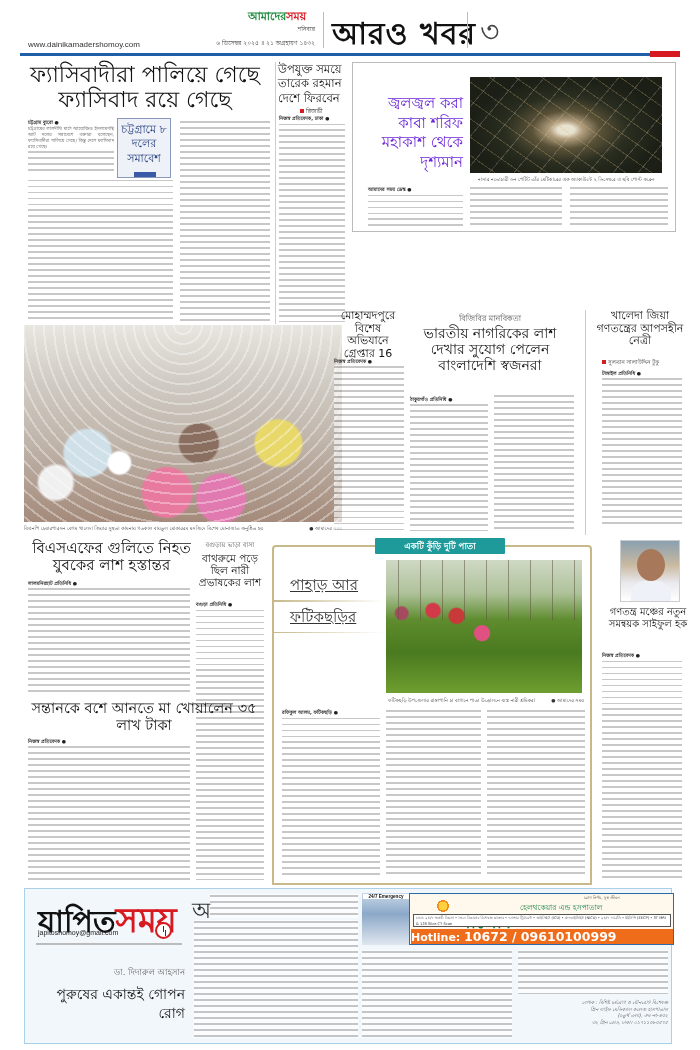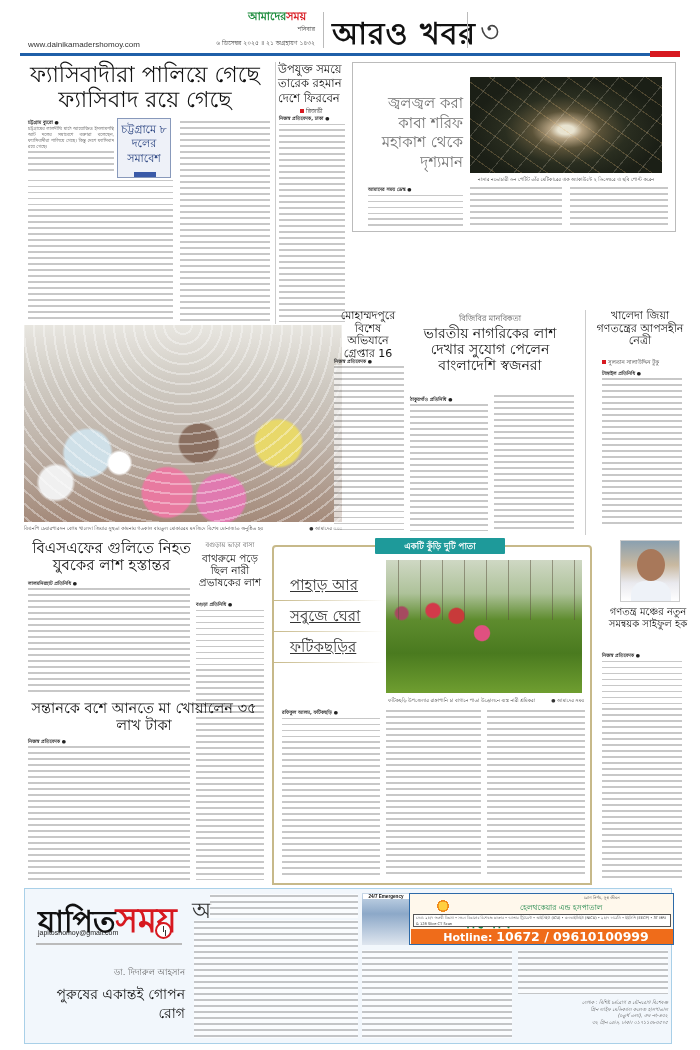--- a/index.html
+++ b/index.html
@@ -29,21 +29,21 @@
   .lead-hl { left: 20px; top: 62px; width: 250px; font-size: 22px; }
   .sidebox { left: 117px; top: 118px; width: 54px; height: 60px; border: 1px solid #8899bb; background: #eef1f8; }
   .sidebox-text { font: 11px/1.3 "DejaVu Sans", sans-serif; color: #1f3a7a; text-align: center; padding-top: 4px; }
   .sidebox-bar { position: absolute; bottom: 0; left: 16px; width: 22px; height: 5px; background: #3a5aa8; }
 
   .tarek-hl { left: 278px; top: 62px; width: 64px; font-size: 11.5px; text-align: left; line-height: 1.25; }
   .tarek-src { left: 300px; top: 106px; font: 6px "DejaVu Sans", sans-serif; color: #333; }
   .tarek-src::before { content: ""; display: inline-block; width: 4px; height: 4px; background: #d71920; margin-right: 2px; }
 
   .kaba-box { left: 352px; top: 62px; width: 324px; height: 170px; border: 1px solid #bbb; }
-  .kaba-hl { left: 360px; top: 94px; width: 103px; font-size: 15px; color: #737373; text-align: right; line-height: 1.3; }
+  .kaba-hl { left: 360px; top: 94px; width: 103px; font-size: 15px; color: #6d28d9; text-align: right; line-height: 1.3; }
   .kaba-photo { left: 470px; top: 77px; width: 192px; height: 96px; background: radial-gradient(ellipse at 50% 55%, #e8e3d0 0 6%, #b3a080 12%, #5a5238 25%, #2a2e20 45%, #1b1f16 70%); }
   .kaba-photo::after { content:""; position:absolute; inset:0; background: repeating-linear-gradient(35deg, transparent 0 14px, rgba(220,180,120,.25) 14px 15px), repeating-linear-gradient(-50deg, transparent 0 18px, rgba(230,220,200,.2) 18px 19px); }
 
   
   .mosque-photo { left: 24px; top: 325px; width: 318px; height: 197px; background: linear-gradient(180deg, #e8e6e0 0%, #cfcac2 30%, #bfb4aa 60%, #a48a7a 100%); overflow: hidden; }
   .mosque-photo::before { content:""; position:absolute; inset:0; background: radial-gradient(circle at 10% 80%, #f0f0f0 0 5%, transparent 6%), radial-gradient(circle at 30% 70%, #fff 0 4%, transparent 5%), radial-gradient(circle at 45% 85%, #e87aa0 0 10%, transparent 11%), radial-gradient(circle at 62% 88%, #e07ab0 0 9%, transparent 10%), radial-gradient(circle at 80% 60%, #e8d86a 0 8%, transparent 9%), radial-gradient(circle at 55% 60%, #8a6f60 0 9%, transparent 10%), radial-gradient(circle at 20% 65%, #cfe0e8 0 8%, transparent 9%); }
   .mosque-photo::after { content:""; position:absolute; inset:0; background: repeating-radial-gradient(circle at 50% 0%, transparent 0 8px, rgba(255,255,255,.35) 8px 10px); }
 
   .mosque-cap { left: 24px; top: 525px; width: 318px; }
 
@@ -91,21 +91,21 @@
   .dropcap { left: 192px; top: 893px; font: 22px "DejaVu Serif", serif; color: #333; }
 
   .ad { left: 362px; top: 893px; width: 312px; height: 52px; border: 1px solid #2d6aa8; background: #fff8ec; }
   .ad-photo { left: 362px; top: 893px; width: 48px; height: 52px; background: linear-gradient(180deg,#c8d8e8 0%,#8ca8c8 40%,#dfe6ef 100%); border-right:1px solid #2d6aa8; }
   .ad-emerg { left: 363px; top: 894px; width: 46px; font: bold 4.6px "Liberation Sans", sans-serif; color: #111; text-align: center; background:#fff; }
   .ad-sun { left: 436px; top: 899px; width: 14px; height: 14px; border-radius:50%; background: radial-gradient(circle, #ffd040 0 45%, #f08a1a 46% 60%, transparent 61%); }
   .ad-name { left: 455px; top: 894px; font: bold 18px "DejaVu Sans", sans-serif; color: #0f7f3f; margin-top: 14px; }
   .ad-sub { left: 520px; top: 902px; font: 7.5px "DejaVu Sans", sans-serif; color: #0f7f3f; }
   .ad-tag { left: 584px; top: 895px; font: 4px "DejaVu Sans", sans-serif; color: #333; }
   .ad-services { left: 413px; top: 914px; width: 258px; height: 13px; border: 1px solid #555; font: 3.6px/6px "DejaVu Sans", sans-serif; color: #333; padding: 0 2px; overflow:hidden; background:#fff; }
-  .ad-hotline { left: 411px; top: 929px; width: 262px; height: 15px; background: #ef6c1a; color: #fff; font: bold 11px/15px "DejaVu Sans", sans-serif; text-align: center; padding-left: 8px; }
+  .ad-hotline { left: 411px; top: 929px; width: 262px; height: 15px; background: #ef6c1a; color: #fff; font: bold 11px/15px "DejaVu Sans", sans-serif; text-align: left; }
   .ad-hotline b { font-size: 12.5px; }
   .sig { font: italic 4.8px/6.5px "DejaVu Sans", sans-serif; color: #555; text-align: right; }
 </style>
 </head>
 <body>
 
 <div class="abs site-url">www.dainikamadershomoy.com</div>
 <div class="abs brand"><span style="color:#1a8a3a">আমাদের</span><span>সময়</span></div>
 <div class="abs day">শনিবার</div>
 <div class="abs date">৬ ডিসেম্বর ২০২৫ ॥ ২১ অগ্রহায়ণ ১৪৩২</div>
@@ -178,21 +178,20 @@
 
 <div class="abs hl son-hl">সন্তানকে বশে আনতে মা খোয়ালেন ৩৫ লাখ টাকা</div>
 <div class="abs byline" style="left:28px;top:738px;">নিজস্ব প্রতিবেদক ●</div>
 <div class="abs filler" style="left:28px;top:745px;width:162px;height:135px;"></div>
 
 <div class="abs tea-box"></div>
 <div class="abs tea-tab">একটি কুঁড়ি দুটি পাতা</div>
 <div class="abs" style="left:274px;top:570px;width:110px;">
   <div class="tea-hl" style="height:30px;line-height:30px;">পাহাড় আর</div>
   <div class="tea-line"></div>
-  <div class="tea-hl" style="height:30px;line-height:30px;">সবুজে ঘেরা</div>
   <div class="tea-line"></div>
   <div class="tea-hl" style="height:30px;line-height:30px;">ফটিকছড়ির</div>
   <div class="tea-line"></div>
 </div>
 <div class="abs tea-photo"></div>
 <div class="abs caption tea-cap">
   <span>ফটিকছড়ি উপজেলার রাঙ্গাপানি চা বাগানে পাতা উত্তোলনে ব্যস্ত নারী শ্রমিকরা</span>
   <span style="float:right">● আমাদের সময়</span>
 </div>
 <div class="abs byline" style="left:282px;top:709px;">রফিকুল আলম, ফটিকছড়ি ●</div>

